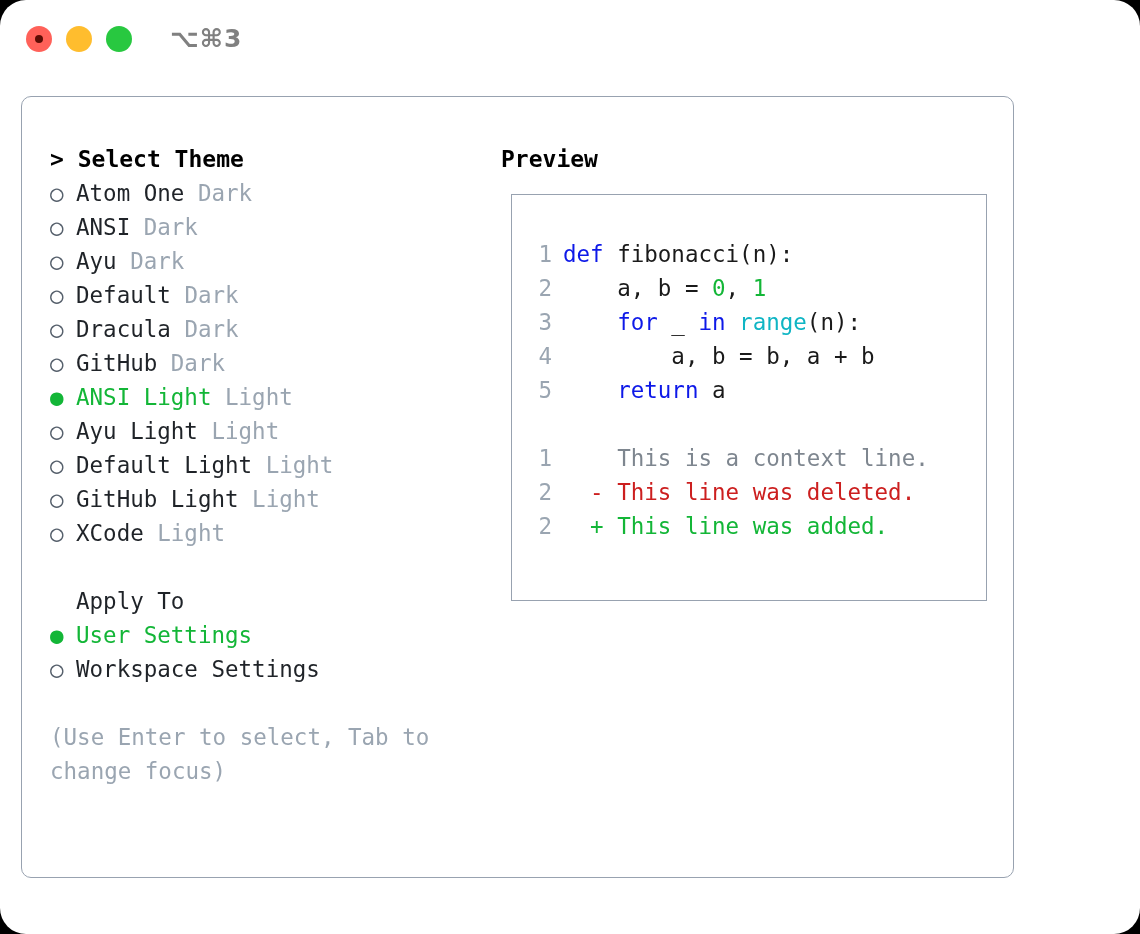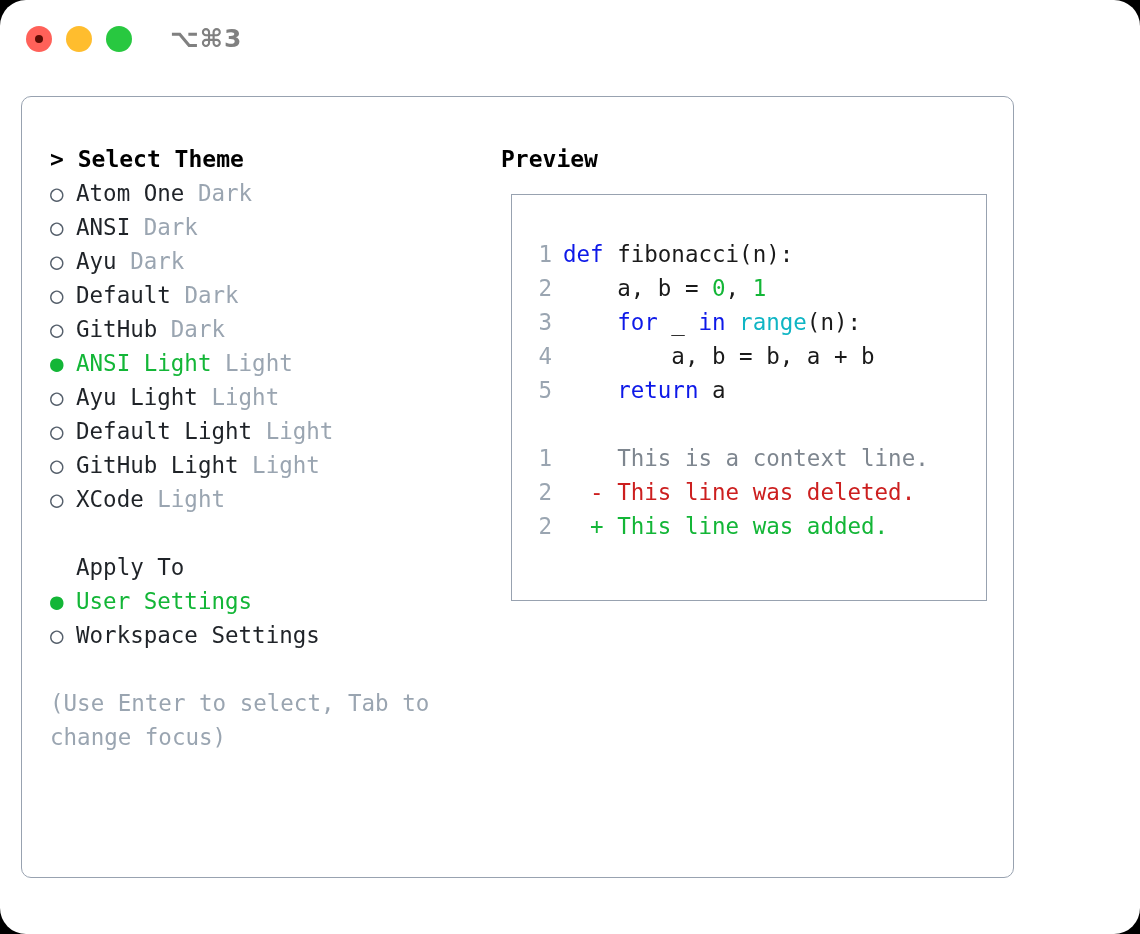--- a/index.html
+++ b/index.html
@@ -195,20 +195,21 @@
 
     <div id="left-col">
 
       <div class="row" id="list-header">&gt; Select Theme</div>
 
       <div id="theme-rows">
           <div class="row"><span class="bullet">○</span><span class="label">Atom One </span><span class="variant">Dark</span></div>
           <div class="row"><span class="bullet">○</span><span class="label">ANSI </span><span class="variant">Dark</span></div>
           <div class="row"><span class="bullet">○</span><span class="label">Ayu </span><span class="variant">Dark</span></div>
           <div class="row"><span class="bullet">○</span><span class="label">Default </span><span class="variant">Dark</span></div>
+          <div class="row"><span class="bullet">○</span><span class="label">Dracula </span><span class="variant">Dark</span></div>
           <div class="row"><span class="bullet">○</span><span class="label">GitHub </span><span class="variant">Dark</span></div>
           <div class="row selected"><span class="bullet sel">●</span><span class="label">ANSI Light </span><span class="variant">Light</span></div>
           <div class="row"><span class="bullet">○</span><span class="label">Ayu Light </span><span class="variant">Light</span></div>
           <div class="row"><span class="bullet">○</span><span class="label">Default Light </span><span class="variant">Light</span></div>
           <div class="row"><span class="bullet">○</span><span class="label">GitHub Light </span><span class="variant">Light</span></div>
           <div class="row"><span class="bullet">○</span><span class="label">XCode </span><span class="variant">Light</span></div>
         </div>
 
       <div class="spacer"></div>
 

